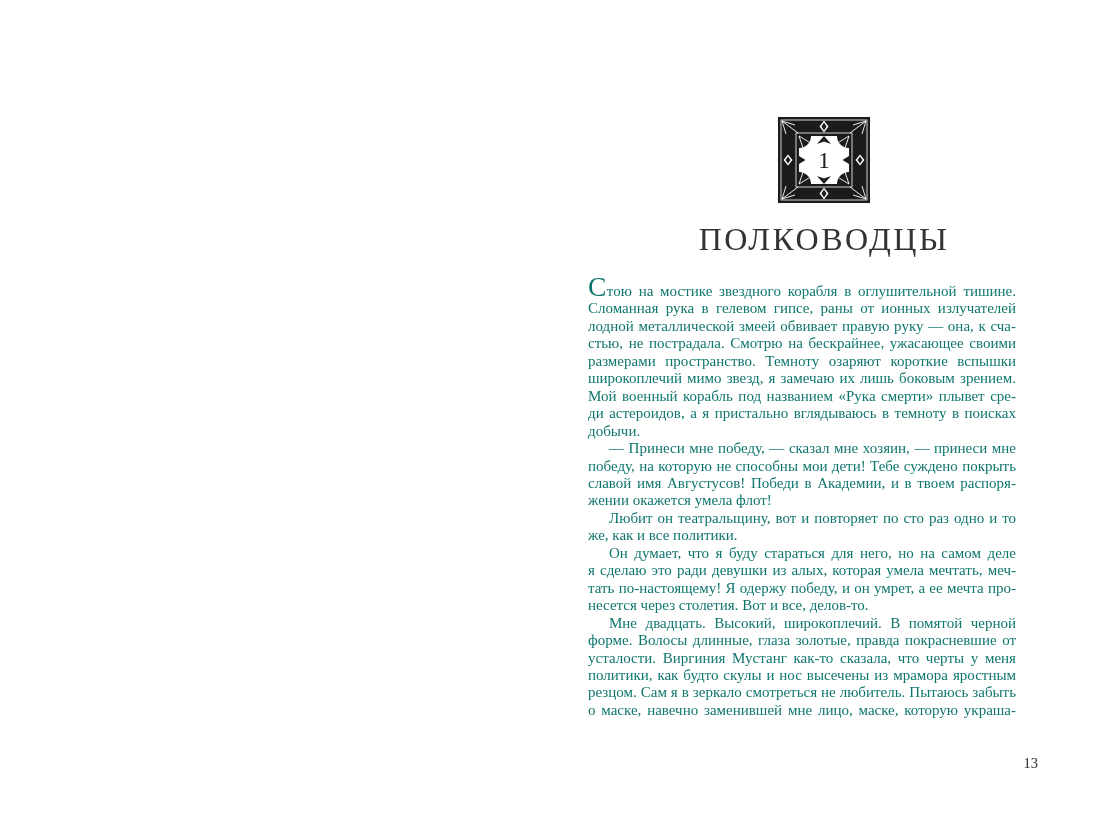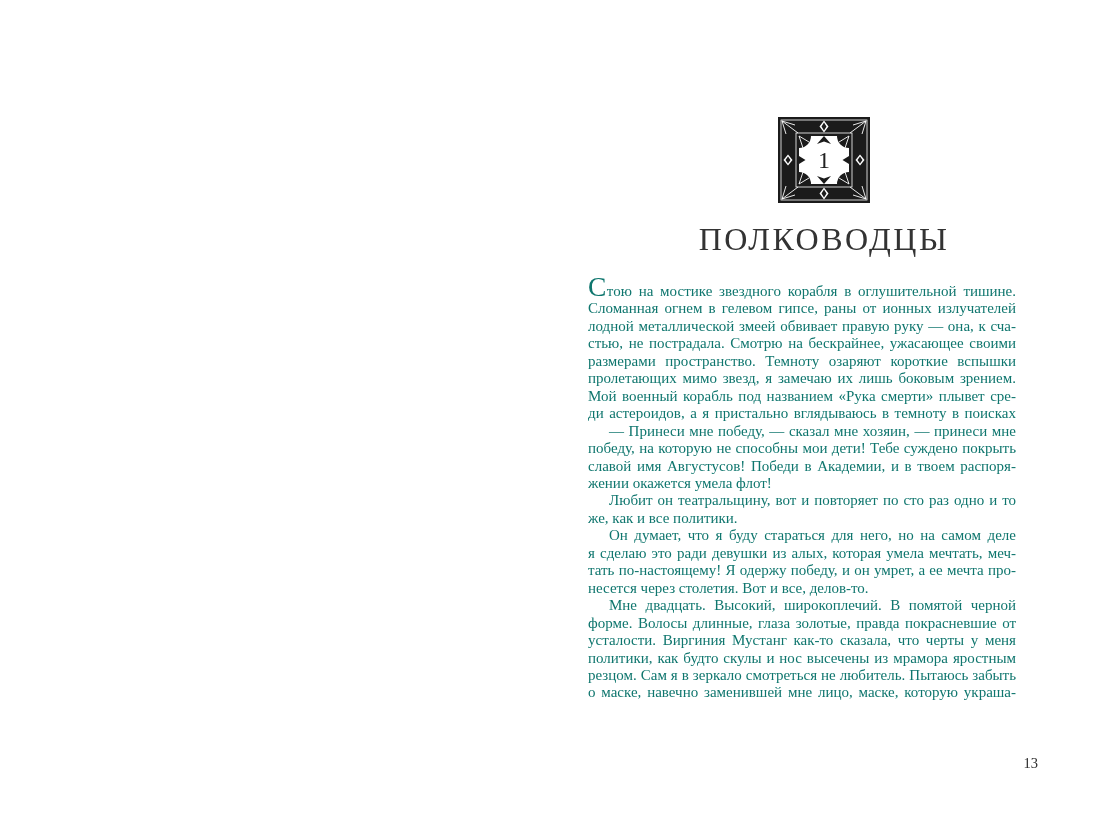--- a/index.html
+++ b/index.html
@@ -131,27 +131,28 @@
             <line x1="71" y1="67" x2="67" y2="55"></line>
         </g>
       </svg>
       <div class="chapter-number">1</div>
     </div>
 
     <h1 class="chapter-title">ПОЛКОВОДЦЫ</h1>
 
     <div class="body-text">
         <div class="line"><span class="initial">С</span>тою на мостике звездного корабля в оглушительной тишине.</div>
-        <div class="line">Сломанная огнем в гелевом гипсе, раны от ионных излучателей</div>
+        <div class="line">Сломанная рука в гелевом гипсе, раны от ионных излучателей</div>
         <div class="line">лодной металлической змеей обвивает правую руку — она, к сча-</div>
         <div class="line">стью, не пострадала. Смотрю на бескрайнее, ужасающее своими</div>
         <div class="line">размерами пространство. Темноту озаряют короткие вспышки</div>
-        <div class="line">пролетающих мимо звезд, я замечаю их лишь боковым зрением.</div>
+        <div class="line">широкоплечий мимо звезд, я замечаю их лишь боковым зрением.</div>
         <div class="line">Мой военный корабль под названием «Рука смерти» плывет сре-</div>
         <div class="line">ди астероидов, а я пристально вглядываюсь в темноту в поисках</div>
+        <div class="line last">добычи.</div>
         <div class="line indent">— Принеси мне победу, — сказал мне хозяин, — принеси мне</div>
         <div class="line">победу, на которую не способны мои дети! Тебе суждено покрыть</div>
         <div class="line">славой имя Августусов! Победи в Академии, и в твоем распоря-</div>
         <div class="line last">жении окажется умела флот!</div>
         <div class="line indent">Любит он театральщину, вот и повторяет по сто раз одно и то</div>
         <div class="line last">же, как и все политики.</div>
         <div class="line indent">Он думает, что я буду стараться для него, но на самом деле</div>
         <div class="line">я сделаю это ради девушки из алых, которая умела мечтать, меч-</div>
         <div class="line">тать по-настоящему! Я одержу победу, и он умрет, а ее мечта про-</div>
         <div class="line last">несется через столетия. Вот и все, делов-то.</div>

